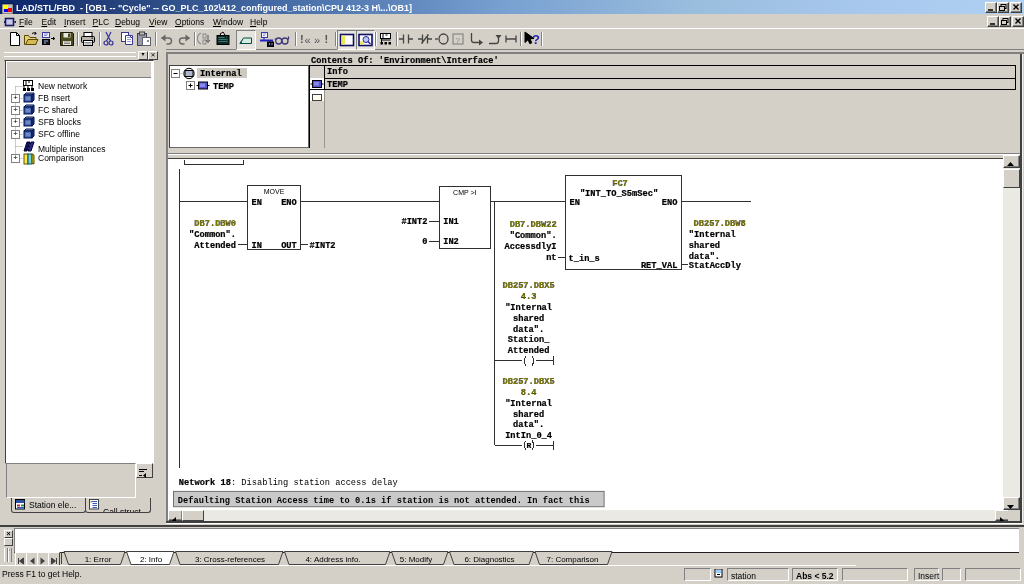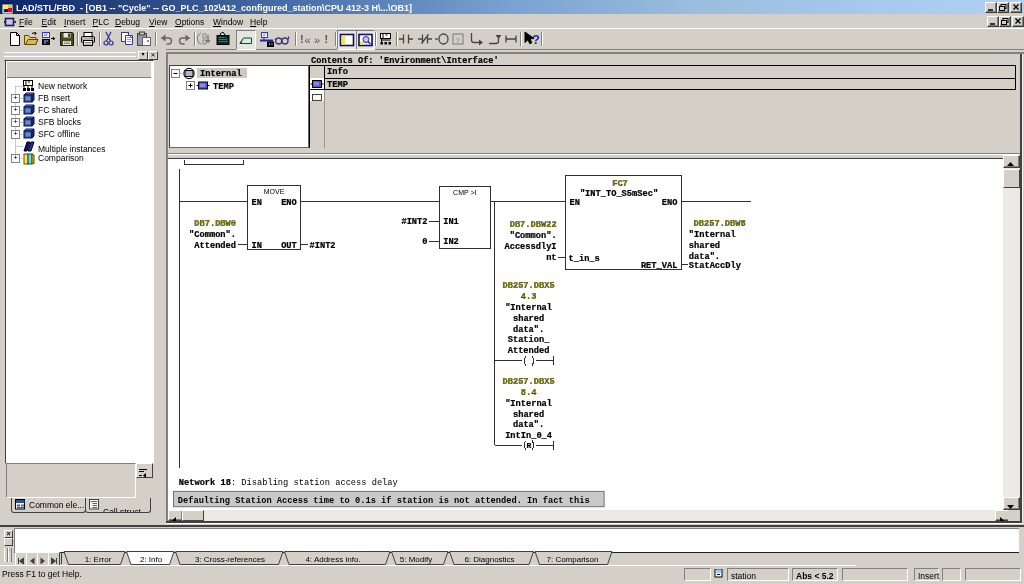--- a/index.html
+++ b/index.html
@@ -360,21 +360,21 @@
           <path d="M5 8.5 h-3" stroke="#000"></path>
         </svg></div>
     <div class="lptab" style="left:11px;width:73px;border-color:#404040;background:#d4d0c8;z-index:2;">
         <svg style="position:absolute;left:3px;top:1px;" width="11" height="11">
           <rect x="0.5" y="0.5" width="9" height="9.5" fill="#fff" stroke="#000"></rect>
           <rect x="1" y="1" width="8.5" height="3" fill="#2a52a0"></rect>
           <rect x="2" y="5.5" width="3" height="2" fill="#c03030"></rect>
           <rect x="6" y="5.5" width="3" height="2" fill="#309030"></rect>
           <rect x="2" y="8" width="7" height="1.5" fill="#3060c0"></rect>
         </svg>
-        <span style="position:absolute;left:17px;top:1.5px;">Common ele...</span>
+        <span style="position:absolute;left:17px;top:1.5px;">Station ele...</span>
       </div>
     <div class="lptab" style="left:85px;width:64px;">
         <svg style="position:absolute;left:3px;top:1px;" width="11" height="11">
           <rect x="0.5" y="0.5" width="9" height="9.5" fill="#fff" stroke="#404040"></rect>
           <path d="M2 2.5 h6 M3.5 4.5 h4.5 M3.5 6.5 h4.5 M3.5 8.5 h4.5" stroke="#3060c0"></path>
           <rect x="1.5" y="2" width="1.5" height="1.5" fill="#c09030"></rect>
         </svg>
         <span style="position:absolute;left:17px;top:9px;">Call struct...</span>
       </div>
   </div>

